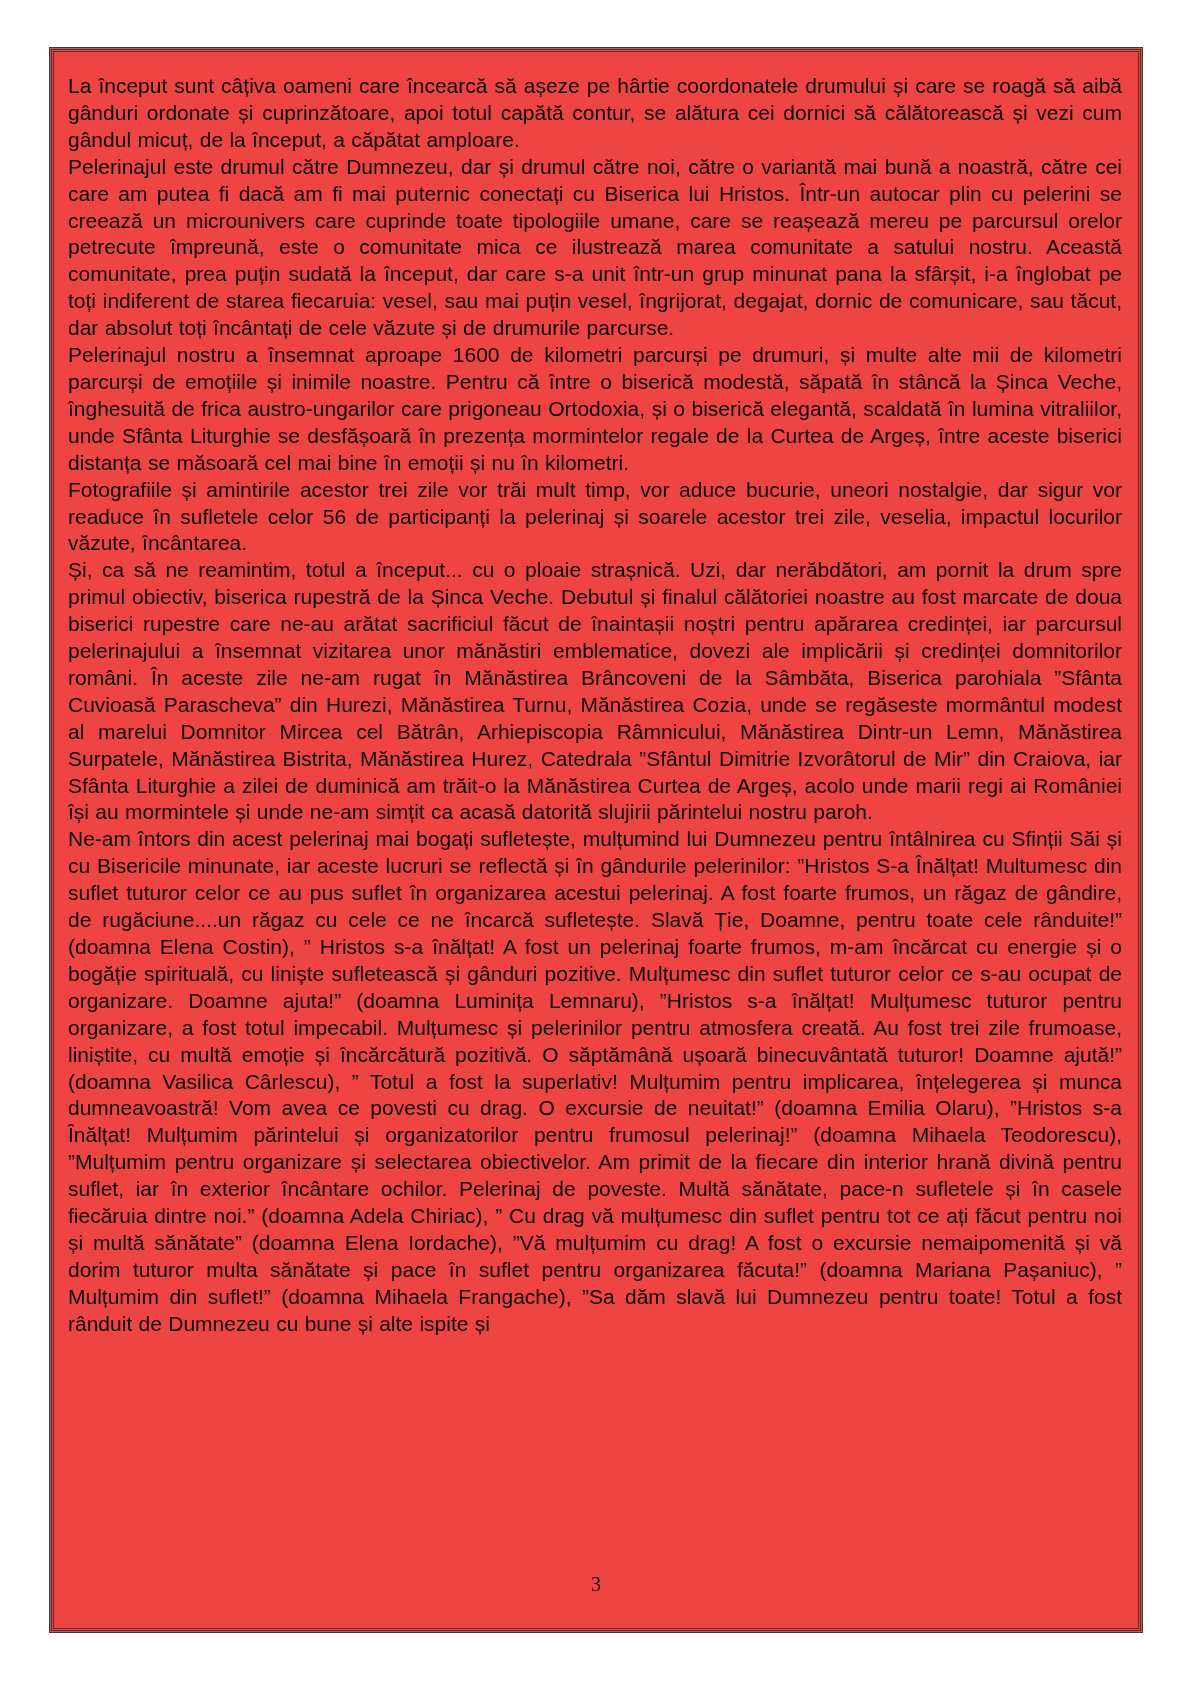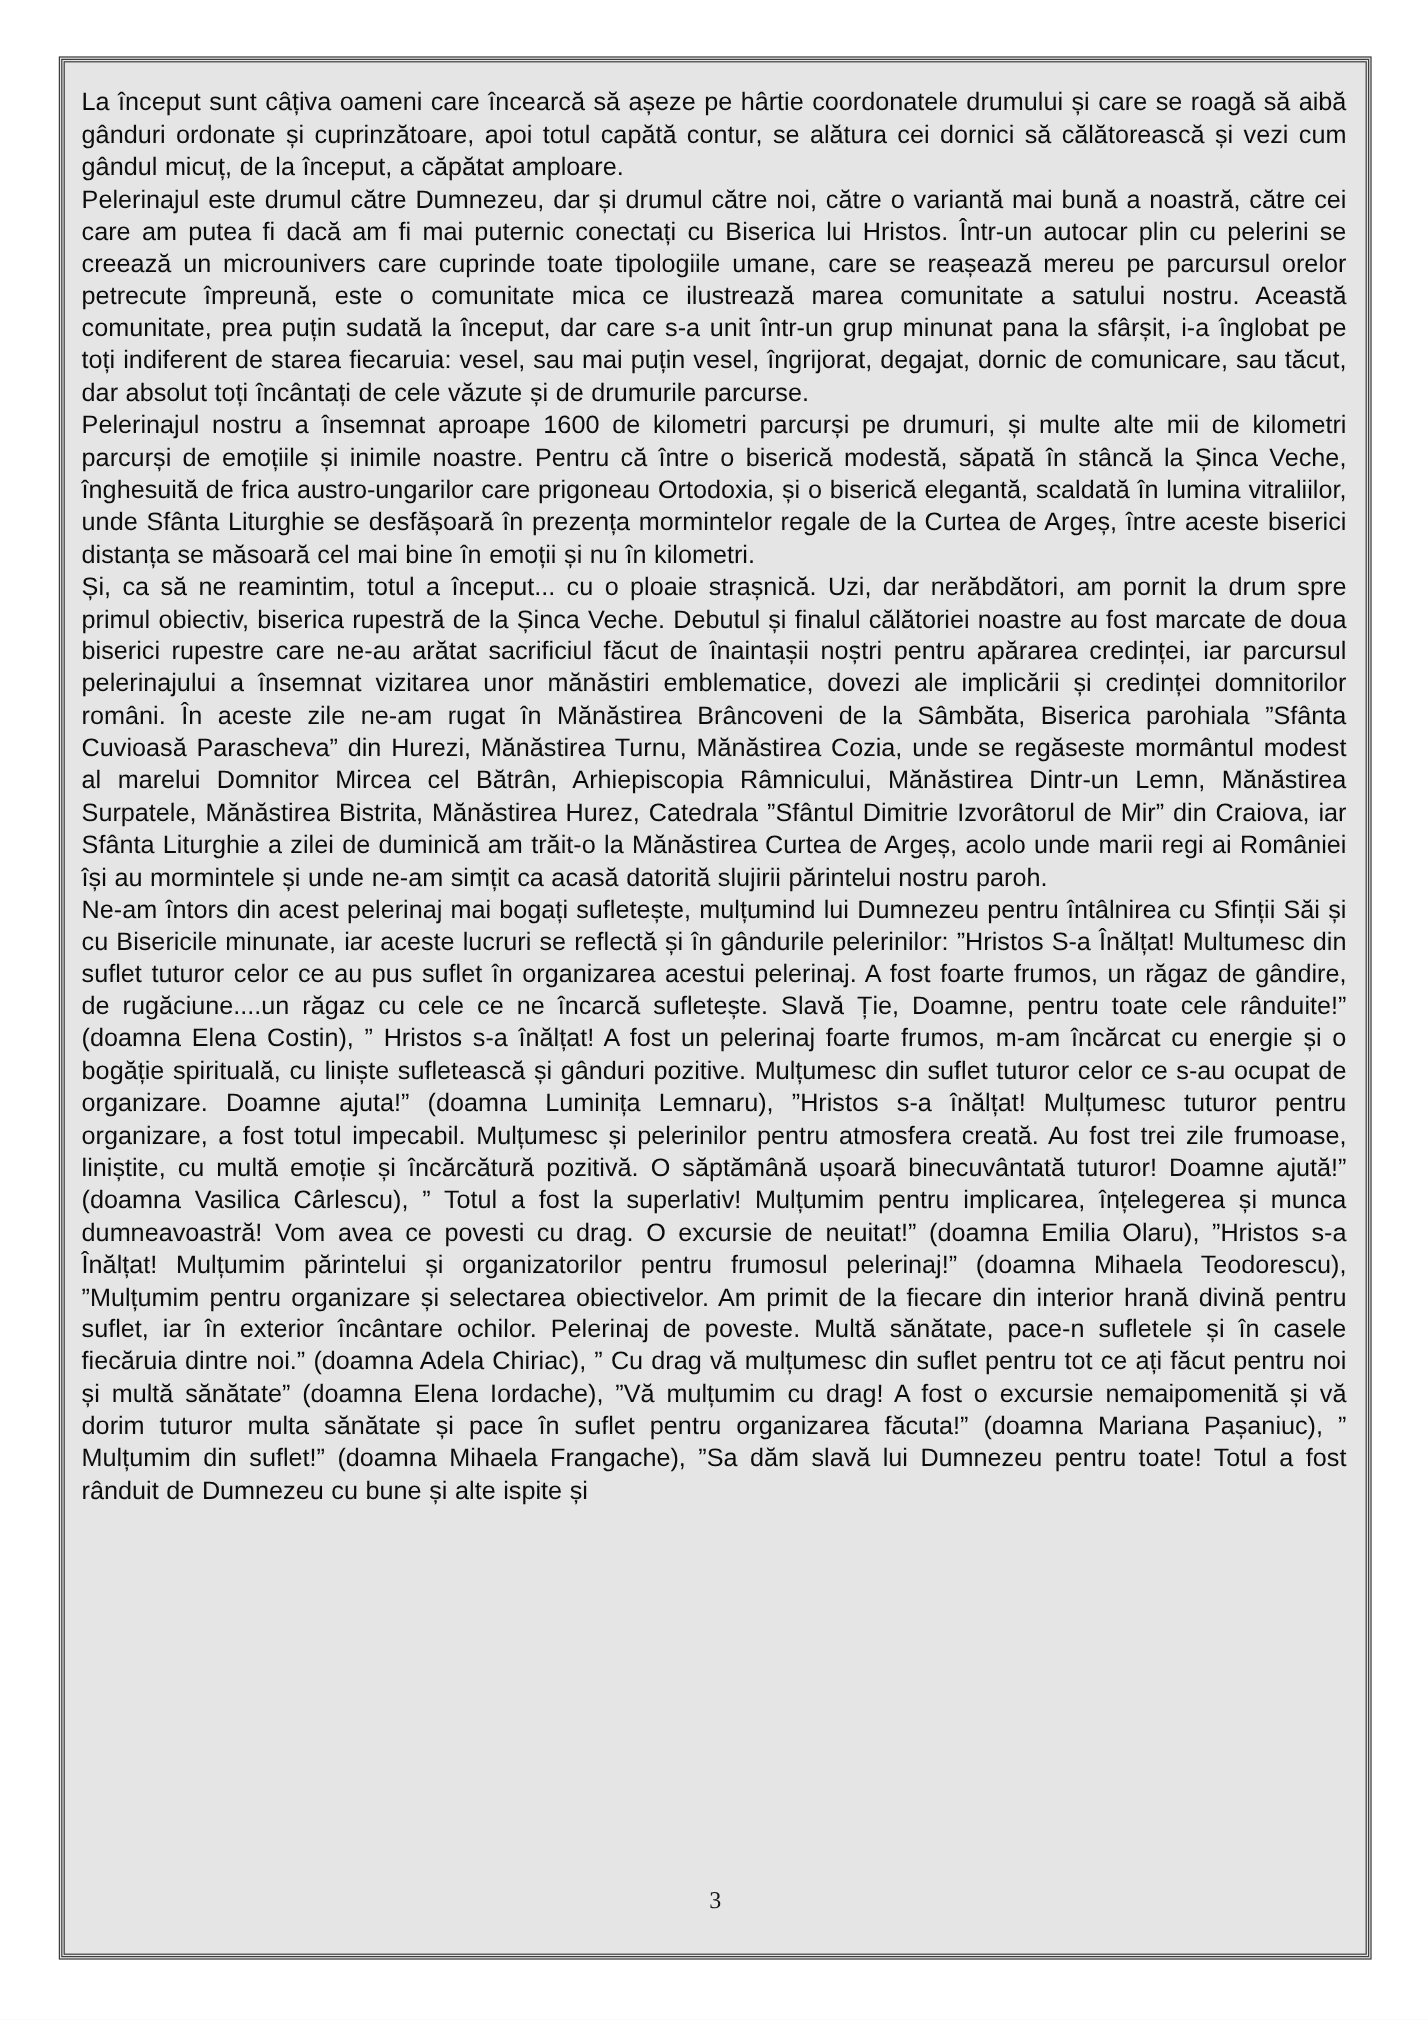--- a/index.html
+++ b/index.html
@@ -15,21 +15,21 @@
   }
   .page-frame-outer {
     position: absolute;
     left: 49px;
     top: 47px;
     width: 1094px;
     height: 1586px;
     box-sizing: border-box;
     border: 1px solid #3c3c3c;
     padding: 1px;
-    background: #e5e5e5;
+    background: #ef4444;
   }
   .page-frame-mid {
     width: 100%;
     height: 100%;
     box-sizing: border-box;
     border: 1px solid #3c3c3c;
     padding: 1px;
   }
   .page-frame-inner {
     width: 100%;
@@ -64,19 +64,20 @@
 </head>
 <body>
 
 <div class="page-frame-outer">
   <div class="page-frame-mid">
     <div class="page-frame-inner">
       <div class="doc-body">
         <p>La început sunt câțiva oameni care încearcă să așeze pe hârtie coordonatele drumului și care se roagă să aibă gânduri ordonate și cuprinzătoare, apoi totul capătă contur, se alătura cei dornici să călătorească și vezi cum gândul micuț, de la început, a căpătat amploare.</p>
         <p>Pelerinajul este drumul către Dumnezeu, dar și drumul către noi, către o variantă mai bună a noastră, către cei care am putea fi dacă am fi mai puternic conectați cu Biserica lui Hristos. Într-un autocar plin cu pelerini se creează un microunivers care cuprinde toate tipologiile umane, care se reașează mereu pe parcursul orelor petrecute împreună, este o comunitate mica ce ilustrează marea comunitate a satului nostru. Această comunitate, prea puțin sudată la început, dar care s-a unit într-un grup minunat pana la sfârșit, i-a înglobat pe toți  indiferent de starea fiecaruia: vesel, sau mai puțin vesel, îngrijorat, degajat, dornic de comunicare, sau tăcut, dar absolut toți încântați de cele văzute și de drumurile parcurse.</p>
         <p>Pelerinajul nostru a însemnat aproape 1600 de kilometri parcurși pe drumuri, și multe alte mii de kilometri parcurși de emoțiile și inimile noastre. Pentru că între o biserică modestă, săpată în stâncă la Șinca Veche, înghesuită de frica austro-ungarilor care prigoneau Ortodoxia, și o biserică elegantă, scaldată în lumina vitraliilor, unde Sfânta Liturghie se desfășoară în prezența mormintelor regale de la Curtea de Argeș, între aceste biserici distanța se măsoară cel mai bine în emoții și nu în kilometri.</p>
+        <p>Fotografiile și amintirile acestor trei zile vor trăi mult timp, vor aduce bucurie, uneori nostalgie, dar sigur vor readuce în sufletele celor 56 de participanți la pelerinaj și soarele acestor trei zile, veselia, impactul locurilor văzute, încântarea.</p>
         <p>Și, ca să ne reamintim, totul a început... cu o ploaie strașnică. Uzi, dar nerăbdători, am pornit la drum spre primul obiectiv, biserica rupestră de la Șinca Veche. Debutul și finalul călătoriei noastre au fost marcate de doua biserici rupestre care ne-au arătat sacrificiul făcut de înaintașii noștri pentru apărarea credinței, iar parcursul pelerinajului a însemnat vizitarea unor mănăstiri emblematice, dovezi ale implicării și credinței domnitorilor români. În aceste zile ne-am rugat în Mănăstirea Brâncoveni de la Sâmbăta, Biserica parohiala ”Sfânta Cuvioasă Parascheva” din Hurezi, Mănăstirea Turnu, Mănăstirea Cozia, unde se regăseste mormântul modest al marelui Domnitor Mircea cel Bătrân, Arhiepiscopia Râmnicului, Mănăstirea Dintr-un Lemn, Mănăstirea Surpatele, Mănăstirea Bistrita, Mănăstirea Hurez, Catedrala ”Sfântul Dimitrie Izvorâtorul de Mir” din Craiova, iar Sfânta Liturghie a zilei de duminică am trăit-o la Mănăstirea Curtea de Argeș, acolo unde marii regi ai României își au mormintele și unde ne-am simțit ca acasă datorită slujirii părintelui nostru paroh.</p>
         <p>Ne-am întors din acest pelerinaj mai bogați sufletește, mulțumind lui Dumnezeu pentru întâlnirea cu Sfinții Săi și cu Bisericile minunate, iar aceste lucruri se reflectă și în gândurile pelerinilor: ”Hristos S-a Înălțat! Multumesc din suflet tuturor celor ce au pus suflet în organizarea acestui pelerinaj. A fost foarte frumos, un răgaz de gândire, de rugăciune....un răgaz  cu cele ce ne încarcă sufletește. Slavă Ție, Doamne, pentru toate cele rânduite!” (doamna Elena Costin), ” Hristos s-a înălțat! A fost un pelerinaj foarte frumos, m-am încărcat cu energie și o bogăție spirituală, cu liniște sufletească și gânduri pozitive. Mulțumesc din suflet tuturor celor ce s-au ocupat de organizare. Doamne ajuta!” (doamna Luminița Lemnaru), ”Hristos s-a înălțat! Mulțumesc tuturor pentru organizare, a fost totul impecabil. Mulțumesc și pelerinilor pentru atmosfera creată. Au fost trei zile frumoase, liniștite, cu multă emoție și încărcătură pozitivă. O săptămână ușoară binecuvântată tuturor! Doamne ajută!” (doamna Vasilica Cârlescu), ” Totul a fost la superlativ! Mulțumim pentru implicarea, înțelegerea și munca dumneavoastră! Vom avea ce povesti cu drag. O excursie de neuitat!” (doamna Emilia Olaru), ”Hristos  s-a Înălțat! Mulțumim părintelui și organizatorilor pentru frumosul pelerinaj!” (doamna Mihaela Teodorescu), ”Mulțumim pentru organizare și selectarea obiectivelor. Am primit de la fiecare din interior hrană divină pentru suflet, iar în exterior încântare ochilor. Pelerinaj de poveste. Multă sănătate, pace-n sufletele și în casele fiecăruia dintre noi.” (doamna Adela Chiriac), ” Cu drag vă mulțumesc din suflet pentru tot ce ați făcut pentru noi și multă sănătate” (doamna Elena Iordache), ”Vă mulțumim cu drag! A fost o excursie nemaipomenită  și vă dorim tuturor multa sănătate  și pace în suflet pentru organizarea făcuta!” (doamna Mariana Pașaniuc), ” Mulțumim din suflet!” (doamna Mihaela Frangache), ”Sa dăm slavă lui Dumnezeu pentru toate!  Totul a fost rânduit de Dumnezeu cu bune și alte ispite și</p>
       </div>
       <div class="page-number">3</div>
     </div>
   </div>
 </div>
 
 </body></html>

